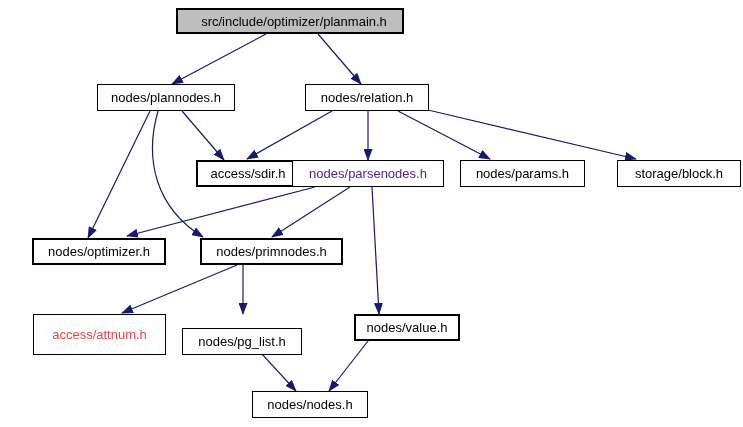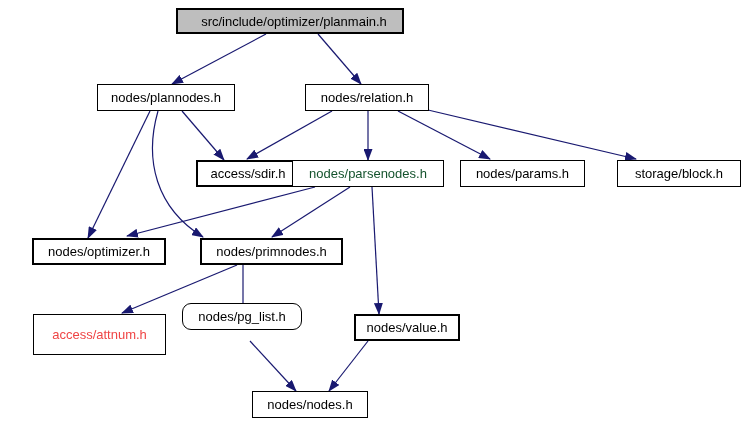--- a/index.html
+++ b/index.html
@@ -71,22 +71,22 @@
         <path d="M243,265 L243,314" fill="none" stroke="#191970" stroke-width="1.2" marker-end="url(#arrow)"></path>
         <path d="M250,341 L296,391" fill="none" stroke="#191970" stroke-width="1.2" marker-end="url(#arrow)"></path>
         <path d="M368,341 L329,391" fill="none" stroke="#191970" stroke-width="1.2" marker-end="url(#arrow)"></path>
       </g>
   </svg>
 
   <div class="node root" style="left: 176px; top: 8px; width: 228px; height: 26px; border-color: rgb(0, 0, 0); background: rgb(190, 190, 190); color: rgb(0, 0, 0);">src/include/optimizer/planmain.h</div>
   <div class="node" style="left: 97px; top: 84px; width: 138px; height: 27px; border-color: rgb(0, 0, 0); background: rgb(255, 255, 255); color: rgb(0, 0, 0);">nodes/plannodes.h</div>
   <div class="node" style="left: 305px; top: 84px; width: 124px; height: 27px; border-color: rgb(0, 0, 0); background: rgb(255, 255, 255); color: rgb(0, 0, 0);">nodes/relation.h</div>
   <div class="node bold" style="left: 167px; top: 160px; width: 104px; height: 27px; border-color: rgb(0, 0, 0); background: rgb(255, 255, 255); color: rgb(0, 0, 0);">access/sdir.h</div>
-  <div class="node" style="left: 292px; top: 160px; width: 152px; height: 27px; border-color: rgb(0, 0, 0); background: rgb(255, 255, 255); color: #14532d;">nodes/parsenodes.h</div>
+  <div class="node" style="left: 292px; top: 160px; width: 152px; height: 27px; border-color: rgb(0, 0, 0); background: rgb(255, 255, 255); color: #4c1d95;">nodes/parsenodes.h</div>
   <div class="node" style="left: 460px; top: 160px; width: 125px; height: 27px; border-color: rgb(0, 0, 0); background: rgb(255, 255, 255); color: rgb(0, 0, 0);">nodes/params.h</div>
   <div class="node" style="left: 617px; top: 160px; width: 124px; height: 27px; border-color: rgb(0, 0, 0); background: rgb(255, 255, 255); color: rgb(0, 0, 0);">storage/block.h</div>
   <div class="node bold" style="left: 3px; top: 238px; width: 134px; height: 27px; border-color: rgb(0, 0, 0); background: rgb(255, 255, 255); color: rgb(0, 0, 0);">nodes/optimizer.h</div>
   <div class="node bold" style="left: 171px; top: 238px; width: 143px; height: 27px; border-color: rgb(0, 0, 0); background: rgb(255, 255, 255); color: rgb(0, 0, 0);">nodes/primnodes.h</div>
   <div class="node" style="left: 33px; top: 314px; width: 133px; height: 41px; border-color: rgb(0, 0, 0); background: rgb(255, 255, 255); color: #ef4444;">access/attnum.h</div>
-  <div class="node" style="left: 182px; top: 303px; width: 120px; height: 27px; border-color: rgb(0, 0, 0); background: rgb(255, 255, 255); color: rgb(0, 0, 0); border-radius: 9px;">nodes/pg_list.h</div>
+  <div class="node" style="left: 182px; top: 328px; width: 120px; height: 27px; border-color: rgb(0, 0, 0); background: rgb(255, 255, 255); color: rgb(0, 0, 0);">nodes/pg_list.h</div>
   <div class="node bold" style="left: 325px; top: 314px; width: 106px; height: 27px; border-color: rgb(0, 0, 0); background: rgb(255, 255, 255); color: rgb(0, 0, 0);">nodes/value.h</div>
   <div class="node" style="left: 252px; top: 391px; width: 116px; height: 27px; border-color: rgb(0, 0, 0); background: rgb(255, 255, 255); color: rgb(0, 0, 0);">nodes/nodes.h</div>
 </div>
 
 </body></html>

